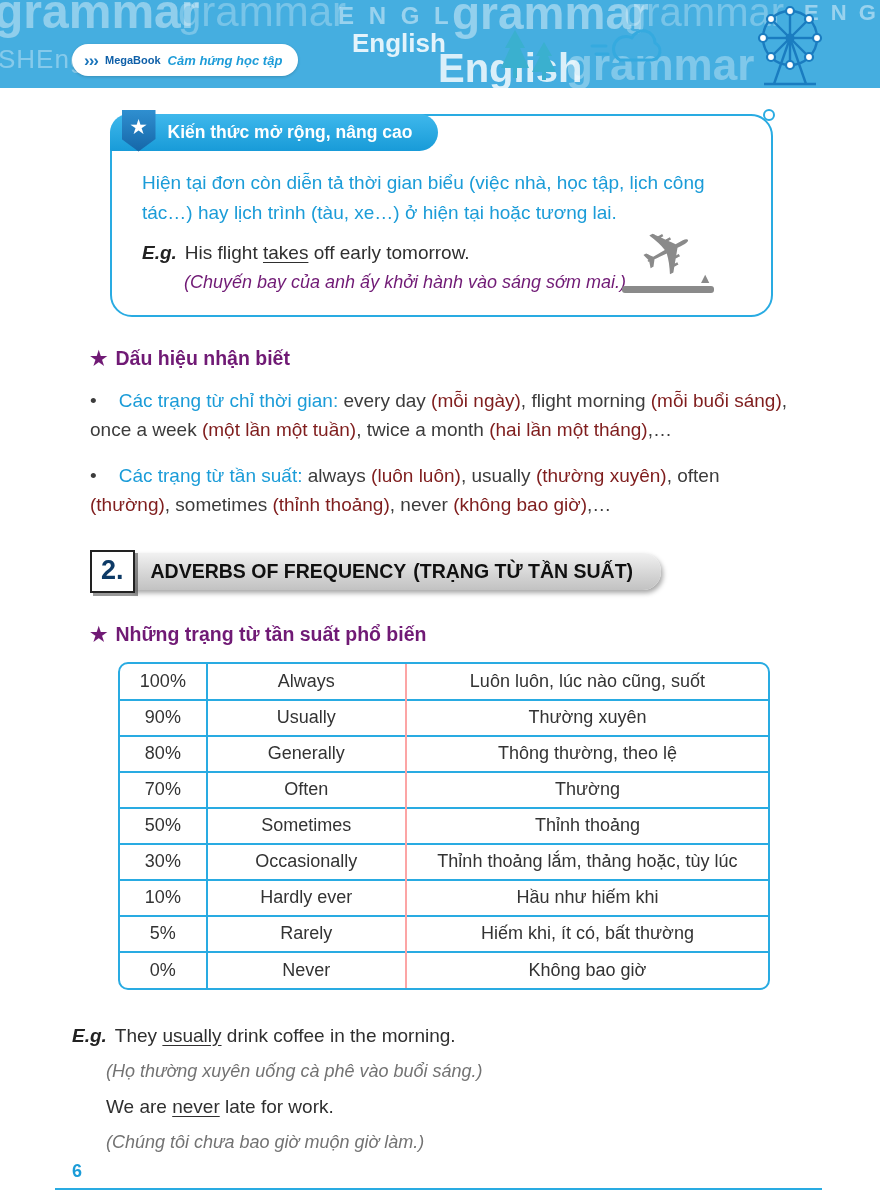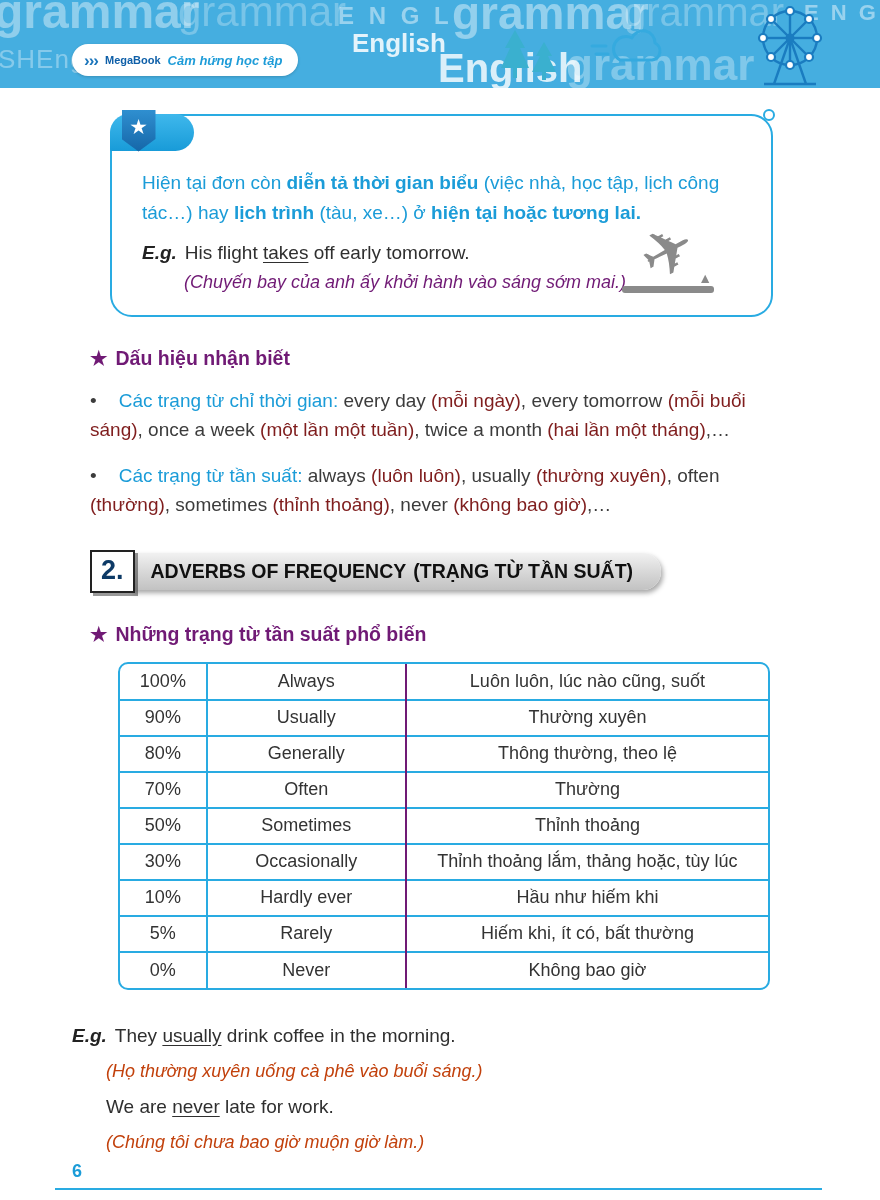--- a/index.html
+++ b/index.html
@@ -56,21 +56,21 @@
     background:linear-gradient(180deg,#2f8fd0,#1566a8);
     clip-path:polygon(0 0,100% 0,100% 70%,50% 100%,0 70%);
     display:flex; align-items:flex-start; justify-content:center;
     color:#fff; font-size:18px; padding-top:6px;
   }
   .corner-dot {
     position:absolute; top:-7px; right:-4px; width:12px; height:12px;
     border:2.5px solid #29abe2; border-radius:50%; background:#fff;
   }
   .callout-text { color:#1b9cd8; font-size:19px; line-height:1.58; max-width:625px; }
-  .callout-text .bold { font-weight:700; }
+  .callout-text .bold { font-weight:400; }
   .eg-line { margin-top:14px; font-size:19px; color:#2f2f2f; }
   .eg-label { font-weight:700; font-style:italic; margin-right:8px; color:#222; }
   .u { text-decoration:underline; text-underline-offset:3px; }
   .eg-trans { margin:8px 0 0 42px; font-style:italic; color:#701a75; font-size:18px; max-width:480px; }
   .plane-wrap { position:absolute; right:38px; bottom:22px; width:130px; text-align:center; }
   .plane-glyph { display:block; font-size:64px; color:#8a8a8a; transform:rotate(-28deg); line-height:1; }
   .runway { margin:2px auto 0; width:92px; height:7px; background:#8a8a8a; border-radius:3px; position:relative; }
   .takeoff-arrow { position:absolute; right:2px; top:-16px; color:#8a8a8a; font-size:14px; }
 
   
@@ -102,27 +102,27 @@
     margin:16px 0 0 118px; width:652px;
     border:2.5px solid #29abe2; border-radius:10px; overflow:hidden;
   }
   table.freq { border-collapse:collapse; width:100%; }
   table.freq td {
     height:36px; text-align:center; vertical-align:middle;
     font-size:18px; color:#333; padding:0 8px;
   }
   table.freq td.c1 { width:87px; }
   table.freq td.c2 { width:200px; border-left:2px solid #29abe2; }
-  table.freq td.c3 { width:365px; border-left:2px solid #701a75; }
+  table.freq td.c3 { width:365px; border-left:2px solid #fca5a5; }
   table.freq tr + tr td { border-top:2px solid #29abe2; }
 
   
   .examples { margin:28px 72px 0; font-size:19px; color:#2f2f2f; }
   .ex-line { line-height:1.9; }
-  .ex-sub { margin-left:34px; font-style:italic; color:#c2410c; font-size:18px; line-height:1.95; }
+  .ex-sub { margin-left:34px; font-style:italic; color:#737373; font-size:18px; line-height:1.95; }
   .ex-main-indent { margin-left:34px; line-height:1.9; }
 
   
   .footline { position:absolute; left:55px; right:58px; bottom:10px; height:2.5px; background:#29abe2; }
   .pagenum { position:absolute; left:72px; bottom:18px; color:#1b9cd8; font-weight:700; font-size:18px; }
 </style>
 </head>
 <body>
 
 <div class="page">
@@ -185,40 +185,41 @@
       </g>
       <circle cx="42" cy="36" r="4.5" fill="#1a7cc0"></circle>
     </svg>
   </header>
 
   <section class="callout">
     <div class="callout-badge">
       <span class="badge-ribbon">
           <span>★</span>
         </span>
+      <span>Kiến thức mở rộng, nâng cao</span>
     </div>
     <span class="corner-dot"></span>
 
     <p class="callout-text"><span>Hiện tại đơn còn </span><span class="bold">diễn tả thời gian biểu</span><span> (việc nhà, học tập, lịch công tác…) hay </span><span class="bold">lịch trình</span><span> (tàu, xe…) ở </span><span class="bold">hiện tại hoặc tương lai</span><span class="bold">.</span></p>
 
     <p class="eg-line"><span class="eg-label">E.g.</span><span>His flight </span><span class="u">takes</span><span> off early tomorrow.</span></p>
 
     <p class="eg-trans">(Chuyến bay của anh ấy khởi hành vào sáng sớm mai.)</p>
 
     <div class="plane-wrap">
       <span class="plane-glyph">✈</span>
       <div class="runway">
         <span class="takeoff-arrow">▲</span>
       </div>
     </div>
   </section>
 
   <h3 class="blue-head"><span class="star-glyph">★</span><span>Dấu hiệu nhận biết</span></h3>
 
-  <p class="bullet"><span class="bullet-char">•</span><span class="lead">Các trạng từ chỉ thời gian:</span><span> every day </span><span class="it">(mỗi ngày)</span><span>, every tomorrow </span><span class="it">(mỗi buổi sáng)</span><span>, once a week </span><span class="it">(một lần một tuần)</span><span>, twice a month </span><span class="it">(hai lần một tháng)</span><span>,…</span></p>
+  <p class="bullet"><span class="bullet-char">•</span><span class="lead">Các trạng từ chỉ thời gian:</span><span> every day </span><span class="it">(mỗi ngày)</span><span>, flight morning </span><span class="it">(mỗi buổi sáng)</span><span>, once a week </span><span class="it">(một lần một tuần)</span><span>, twice a month </span><span class="it">(hai lần một tháng)</span><span>,…</span></p>
 
   <p class="bullet"><span class="bullet-char">•</span><span class="lead">Các trạng từ tần suất:</span><span> always </span><span class="it">(luôn luôn)</span><span>, usually </span><span class="it">(thường xuyên)</span><span>, often </span><span class="it">(thường)</span><span>, sometimes </span><span class="it">(thỉnh thoảng)</span><span>, never </span><span class="it">(không bao giờ)</span><span>,…</span></p>
 
   <div class="sec2">
     <div class="sec2-num">2.</div>
     <div class="sec2-band">
         <span>ADVERBS OF FREQUENCY</span>
         <span class="sub">(TRẠNG TỪ TẦN SUẤT)</span>
       </div>
   </div>

